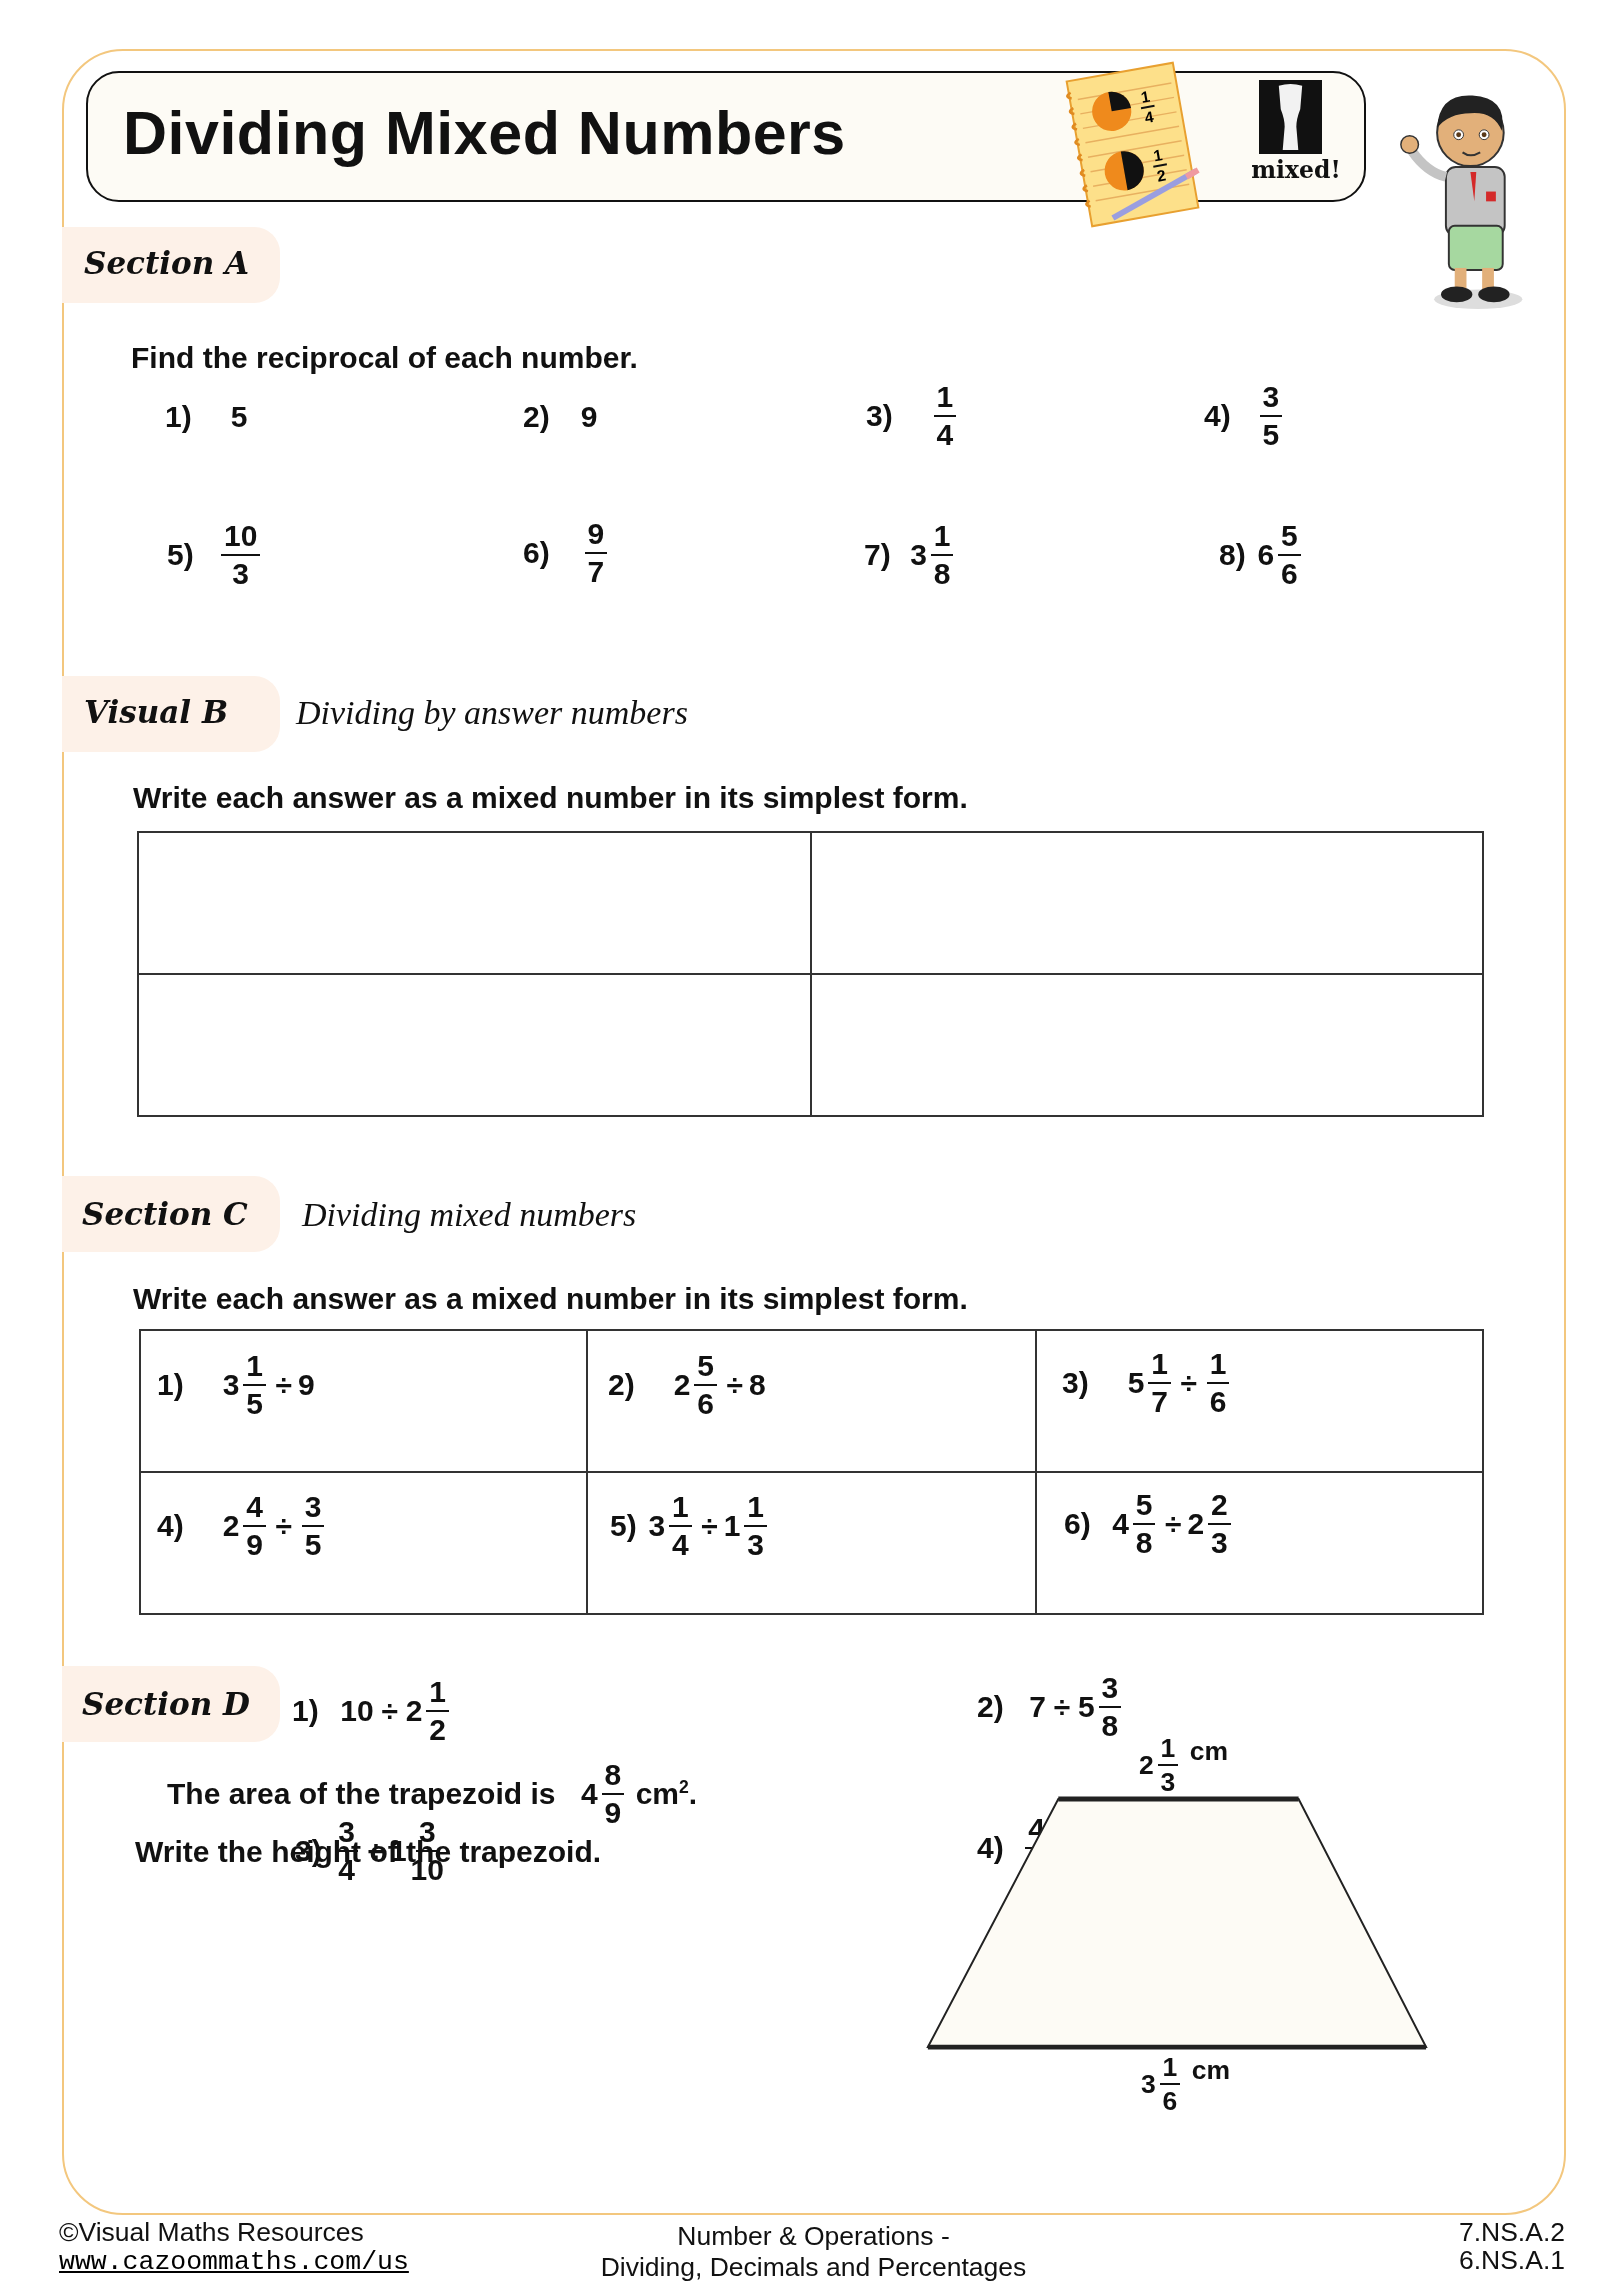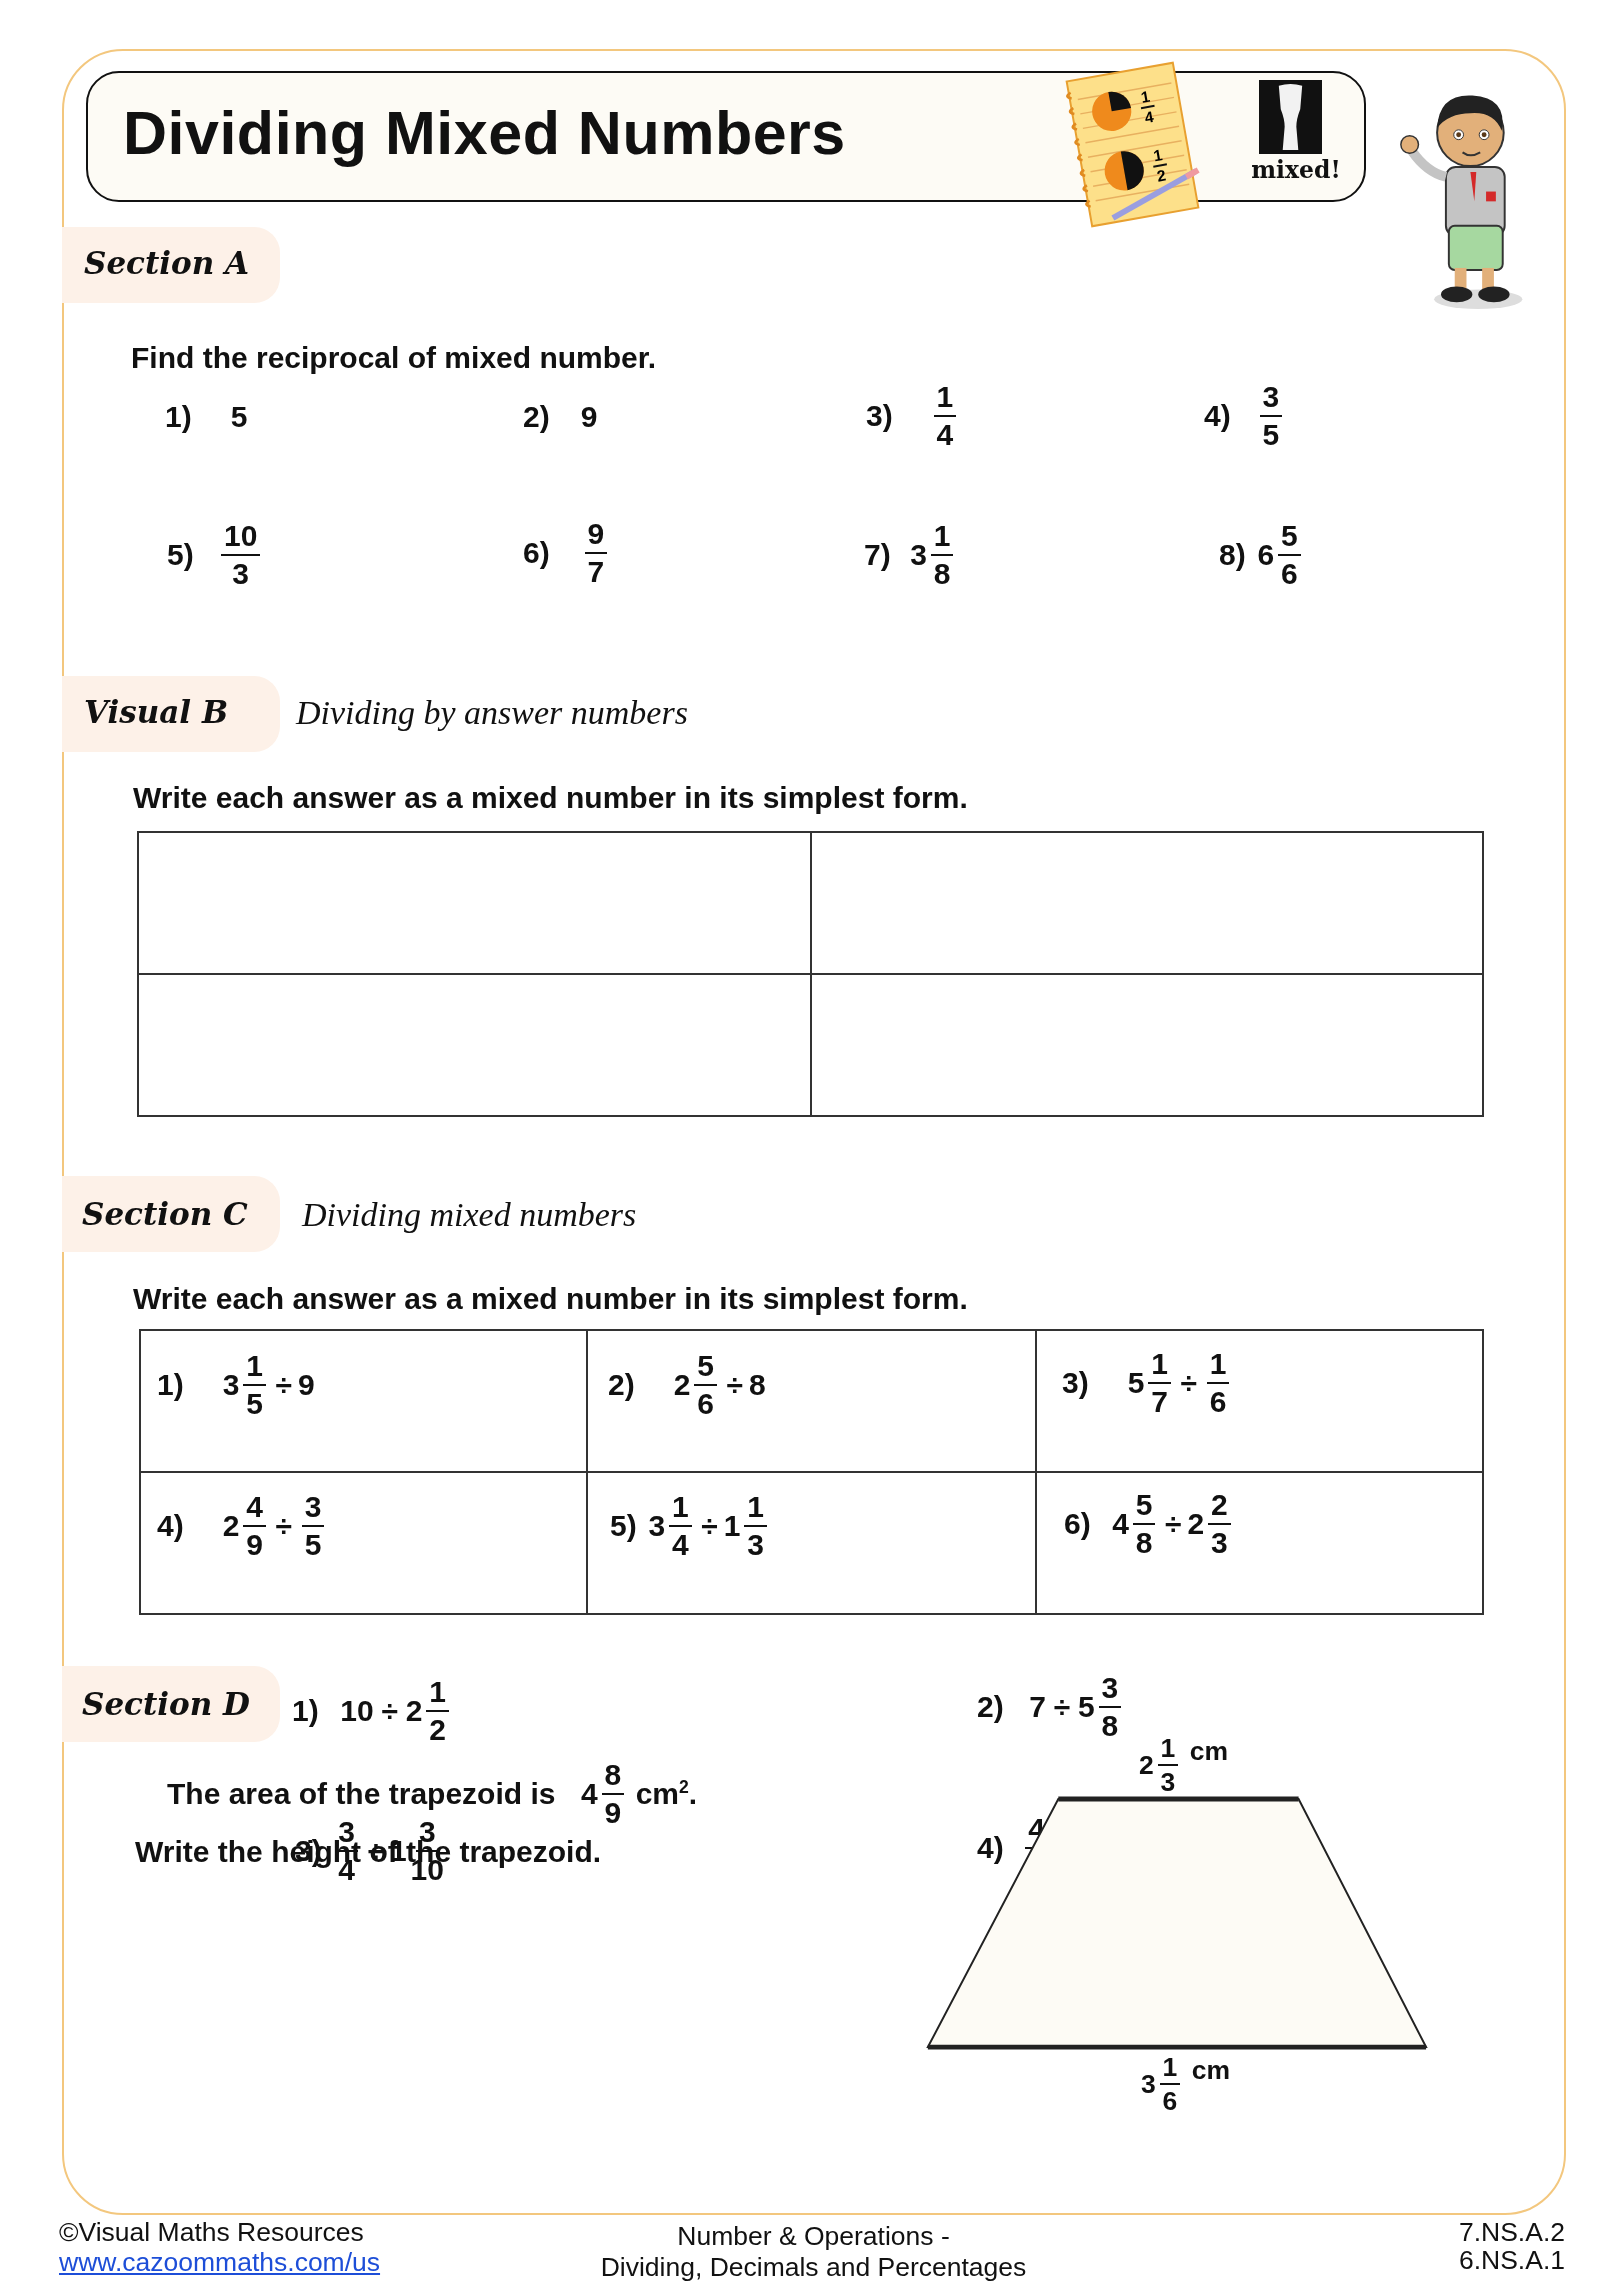--- a/index.html
+++ b/index.html
@@ -13,21 +13,21 @@
   .sec-sub { font-family:"Liberation Serif", serif; font-style:italic; font-size:34px; }
   .instr { font-size:30px; font-weight:bold; }
   .q { font-size:30px; font-weight:bold; display:flex; align-items:center; }
   .frac { display:inline-flex; flex-direction:column; align-items:center; vertical-align:middle; line-height:1; margin:0 3.9px; }
   .frac .n { padding:0 2.9px 2.9px 2.9px; border-bottom:2.9px solid #111; }
   .frac .d { padding-top:2.9px; }
   .sp { margin-left:11.8px; }
   table.grid { position:absolute; border-collapse:collapse; }
   table.grid td { border:2.9px solid #333; vertical-align:top; padding:0; }
   .footer { font-size:26.5px; color:#111; }
-  .link { color:#1d4ed8; text-decoration:underline; }
+  .link { color:#000000; text-decoration:underline;font-family:Liberation Mono, monospace; }
 </style>
 </head>
 <body>
 
 <div class="abs frame"></div>
 
 <div class="abs title-box"></div>
 <div class="abs title">Dividing Mixed Numbers</div>
 
 <div class="abs" style="left:1059px;top:61px;width:147px;height:167px;">
@@ -97,21 +97,21 @@
     <circle cx="94" cy="62" r="5" fill="#fff" stroke="#333"></circle>
       <circle cx="94" cy="62" r="2.5" fill="#5a3a1a"></circle>
     <path d="M72 80 Q80 86 90 80" fill="none" stroke="#333" stroke-width="2"></path>
     <path d="M55 105 Q35 100 20 78" stroke="#c4c4c4" stroke-width="10" fill="none"></path>
     <circle cx="18" cy="72" r="9" fill="#e2b07a" stroke="#333" stroke-width="1.5"></circle>
   </svg>
 </div>
 
 <div class="abs sec-tag" style="top:227px;"></div>
 <div class="abs sec-label" style="left:84px;top:245px;">Section A</div>
-<div class="abs instr" style="left:131px;top:341px;">Find the reciprocal of mixed number.</div>
+<div class="abs instr" style="left:131px;top:341px;">Find the reciprocal of each number.</div>
 
 <div class="abs q" style="left:165px;top:392px;height:49px;">
   <span>1)</span>
     <span class="sp" style="margin-left:39px;">5</span>
 </div>
 <div class="abs q" style="left:523px;top:392px;height:49px;">
   <span>2)</span>
     <span style="margin-left:31px;">9</span>
 </div>
 <div class="abs q" style="left:866px;top:382px;">

